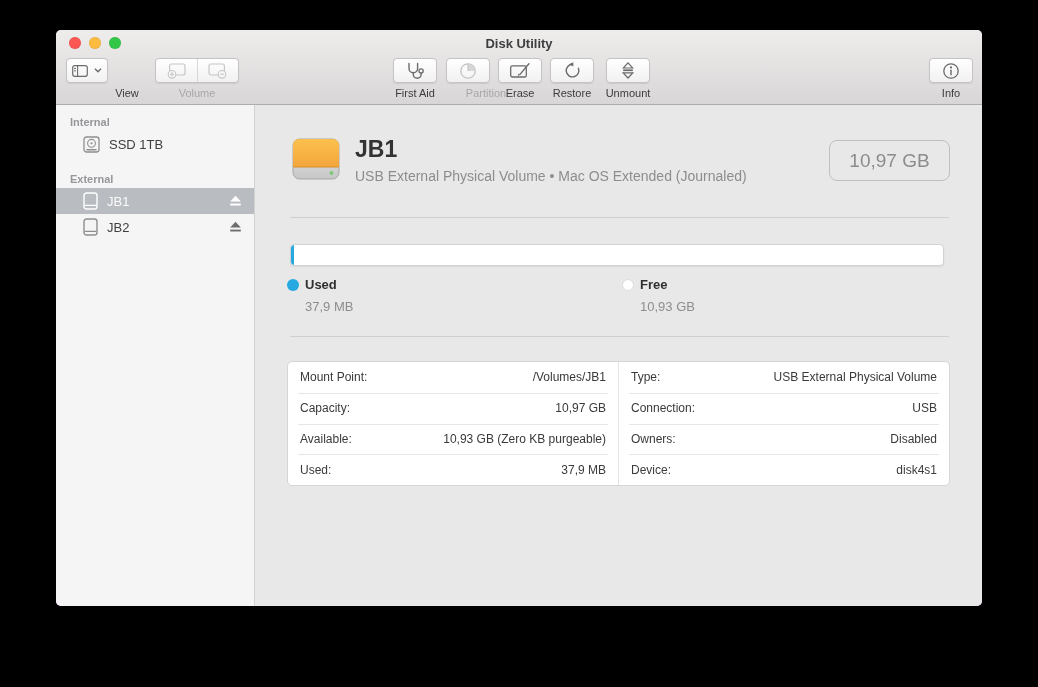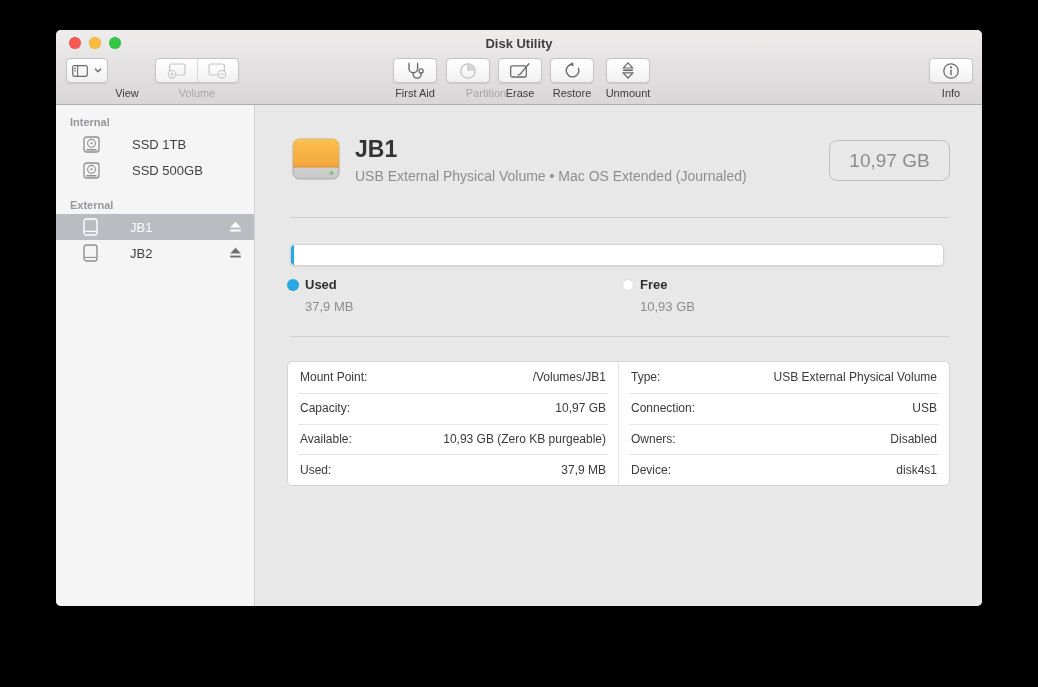--- a/index.html
+++ b/index.html
@@ -45,21 +45,21 @@
   .chev{margin-left:6px;}
   
   .sidebar{
     position:absolute;left:0;top:75px;bottom:0;width:198px;
     background:#f5f5f6;border-right:1px solid #d2d2d2;box-sizing:content-box;
   }
   .side-label{margin:11px 0 3px 14px;font-size:11px;font-weight:600;color:#96969b;}
   .side-label.second{margin-top:16px;}
   .side-row{
     height:26px;display:flex;align-items:center;
-    padding-left:27px;position:relative;font-size:13px;color:#3f3f3f;gap:23px;
+    padding-left:27px;position:relative;font-size:13px;color:#3f3f3f;
   }
   .side-row .dicon{margin-right:9px;color:#8f8f8f;display:flex;align-items:center;}
   .side-row.selected{background:#b9bcc1;color:#fcfcfc;}
   .side-row.selected .dicon{color:#ffffff;}
   .eject{position:absolute;right:12px;top:7px;color:#6e6e6e;}
   .side-row.selected .eject{color:#ffffff;}
   
   .main{position:absolute;left:199px;top:75px;right:0;bottom:0;background:#e8e8e8;}
   .head-icon{position:absolute;left:33px;top:26px;}
   .head-title{position:absolute;left:100px;top:31px;font-size:23px;font-weight:700;color:#333;}
@@ -230,31 +230,20 @@
         <svg width="17" height="17" viewBox="0 0 17 17">
             <rect x="1" y="1" width="15" height="15" rx="2.5" fill="none" stroke="currentColor" stroke-width="1.3"></rect>
             <circle cx="8.5" cy="7.3" r="3.9" fill="none" stroke="currentColor" stroke-width="1.1"></circle>
             <circle cx="8.5" cy="7.3" r="1.1" fill="currentColor"></circle>
             <line x1="3.4" y1="13.7" x2="13.6" y2="13.7" stroke="currentColor" stroke-width="1.5"></line>
           </svg>
       </span>
       <span>SSD 1TB</span>
     </div>
 
-    <div class="side-row">
-      <span class="dicon">
-        <svg width="17" height="17" viewBox="0 0 17 17">
-            <rect x="1" y="1" width="15" height="15" rx="2.5" fill="none" stroke="currentColor" stroke-width="1.3"></rect>
-            <circle cx="8.5" cy="7.3" r="3.9" fill="none" stroke="currentColor" stroke-width="1.1"></circle>
-            <circle cx="8.5" cy="7.3" r="1.1" fill="currentColor"></circle>
-            <line x1="3.4" y1="13.7" x2="13.6" y2="13.7" stroke="currentColor" stroke-width="1.5"></line>
-          </svg>
-      </span>
-      <span>SSD 500GB</span>
-    </div>
 
     <div class="side-label second">External</div>
 
     <div class="side-row selected">
       <span class="dicon">
         <svg width="15" height="18" viewBox="0 0 15 18">
             <rect x="1" y="1" width="13" height="16" rx="2.6" fill="none" stroke="currentColor" stroke-width="1.4"></rect>
             <line x1="1.6" y1="13.4" x2="13.4" y2="13.4" stroke="currentColor" stroke-width="1.1"></line>
           </svg>
       </span>

